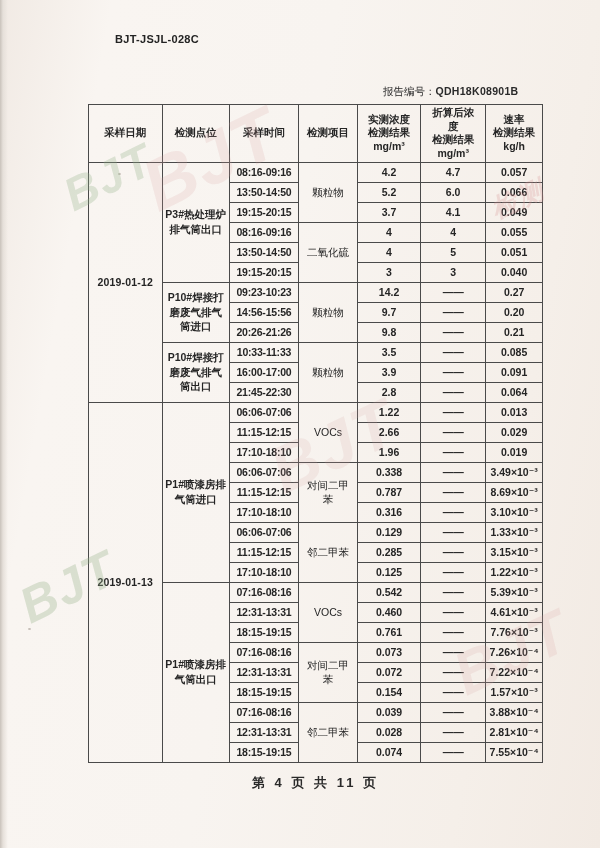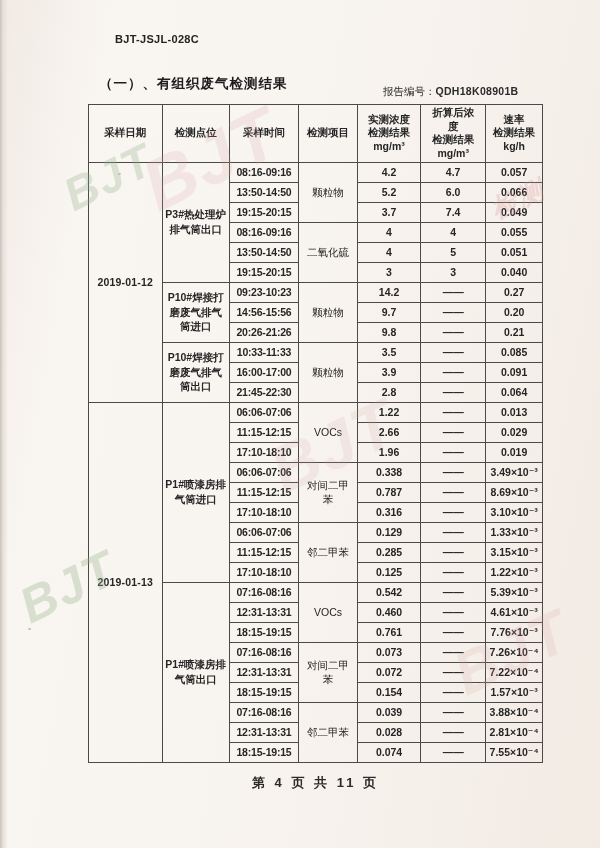--- a/index.html
+++ b/index.html
@@ -69,21 +69,20 @@
 <body>
 
 <div class="page">
 
   <div class="scan-edge-left"></div>
 
   <div class="doc-code">BJT-JSJL-028C</div>
 
   <div class="report-no"><span>报告编号：</span><b>QDH18K08901B</b></div>
 
-  <div class="page-title">（一）、有组织废气检测结果</div>
 
   <table class="results-table">
     <thead>
       <tr>
           <th>采样日期</th>
           <th>检测点位</th>
           <th>采样时间</th>
           <th>检测项目</th>
           <th>实测浓度
 检测结果
@@ -109,21 +108,21 @@
         </tr>
         <tr>
           <td class="c-time">13:50-14:50</td>
           <td class="c-num">5.2</td>
           <td class="c-num">6.0</td>
           <td class="c-rate">0.066</td>
         </tr>
         <tr>
           <td class="c-time">19:15-20:15</td>
           <td class="c-num">3.7</td>
-          <td class="c-num">7.4</td>
+          <td class="c-num">4.1</td>
           <td class="c-rate">0.049</td>
         </tr>
         <tr>
           <td class="c-time">08:16-09:16</td>
           <td class="c-item" rowspan="3">二氧化硫</td>
           <td class="c-num">4</td>
           <td class="c-num">4</td>
           <td class="c-rate">0.055</td>
         </tr>
         <tr>

